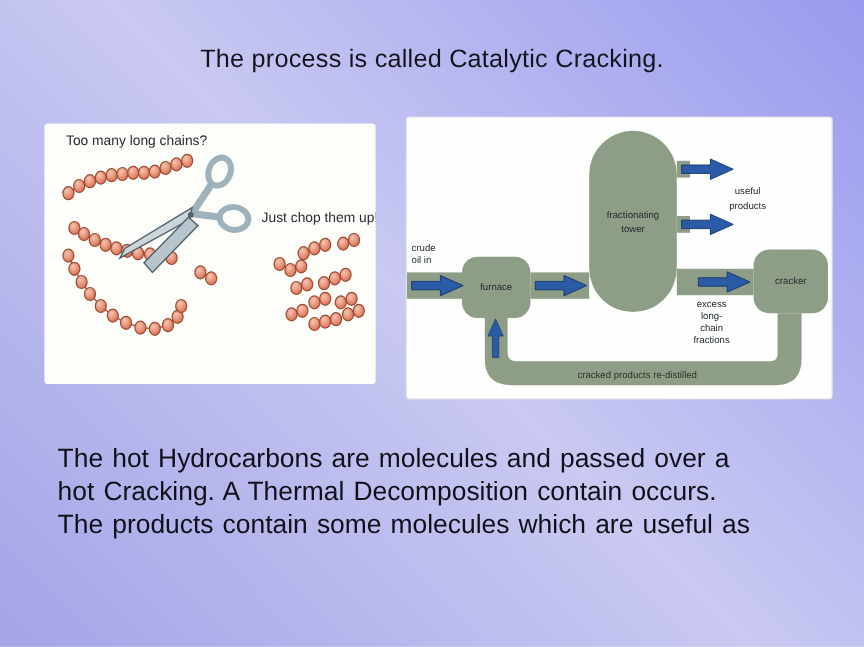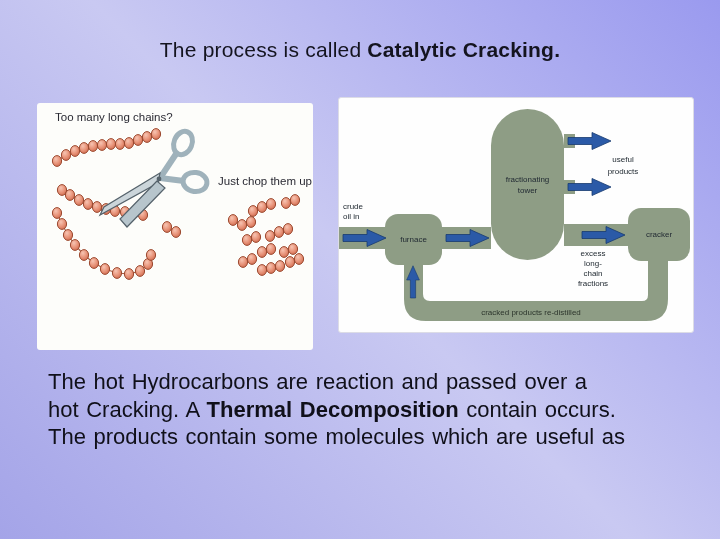--- a/index.html
+++ b/index.html
@@ -5,23 +5,23 @@
   html,body{margin:0;padding:0;}
   body{
     width:720px;height:539px;overflow:hidden;position:relative;
     background:linear-gradient(225deg,#9a9aef 0%,#c9c9f2 50%,#a4a4e8 100%);
     font-family:"Liberation Sans",sans-serif;
   }
   .slide-title{
     position:absolute;top:38px;left:0;width:720px;text-align:center;
     font-size:21px;color:#14141f;letter-spacing:.2px;
   }
-  .bold{font-weight:bold;}
+  .bold{font-weight:normal;}
   .panel{position:absolute;border-radius:3px;box-sizing:border-box;}
-  #left-panel{left:37px;top:103px;width:276px;height:247px;background:#fdfdfa;}
+  #left-panel{left:37px;top:103px;width:276px;height:217px;background:#fdfdfa;}
   #right-panel{left:338px;top:97px;width:356px;height:236px;background:#fefefe;border:1px solid #dcdce6;}
   .body-text{
     position:absolute;left:48px;top:368px;font-size:22px;line-height:27.5px;
     color:#10101a;word-spacing:1.5px;white-space:nowrap;
   }
   svg{display:block;}
   svg text{font-family:"Liberation Sans",sans-serif;}
   .illus-caption{font-size:11.5px;fill:#2a2a33;}
   .diag-label{font-size:8px;fill:#222b33;}
   .pipe-label{font-size:8px;fill:#2c352c;}
@@ -200,16 +200,16 @@
       <text x="254" y="168" text-anchor="middle" class="diag-label">long-</text>
       <text x="254" y="178" text-anchor="middle" class="diag-label">chain</text>
       <text x="254" y="188" text-anchor="middle" class="diag-label">fractions</text>
       <text x="320" y="139" text-anchor="middle" class="diag-label">cracker</text>
       <text x="192" y="217" text-anchor="middle" class="pipe-label">cracked products re-distilled</text>
     </g>
   </svg>
 </div>
 
 <div class="body-text">
-  <div>The hot Hydrocarbons are reaction and passed over a</div>
+  <div>The hot Hydrocarbons are molecules and passed over a</div>
   <div><span>hot Cracking. A </span><span class="bold">Thermal Decomposition</span><span> contain occurs.</span></div>
   <div>The products contain some molecules which are useful as</div>
 </div>
 
 </body></html>

